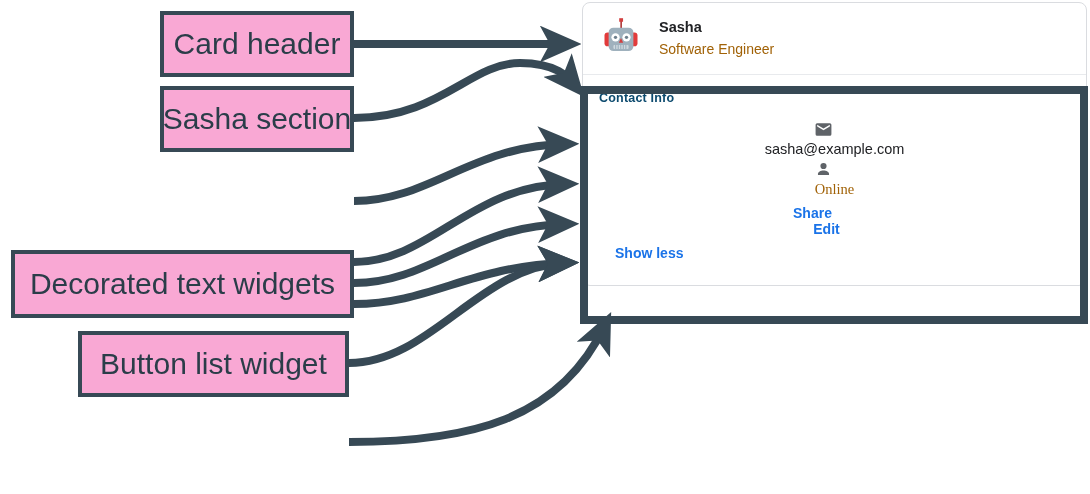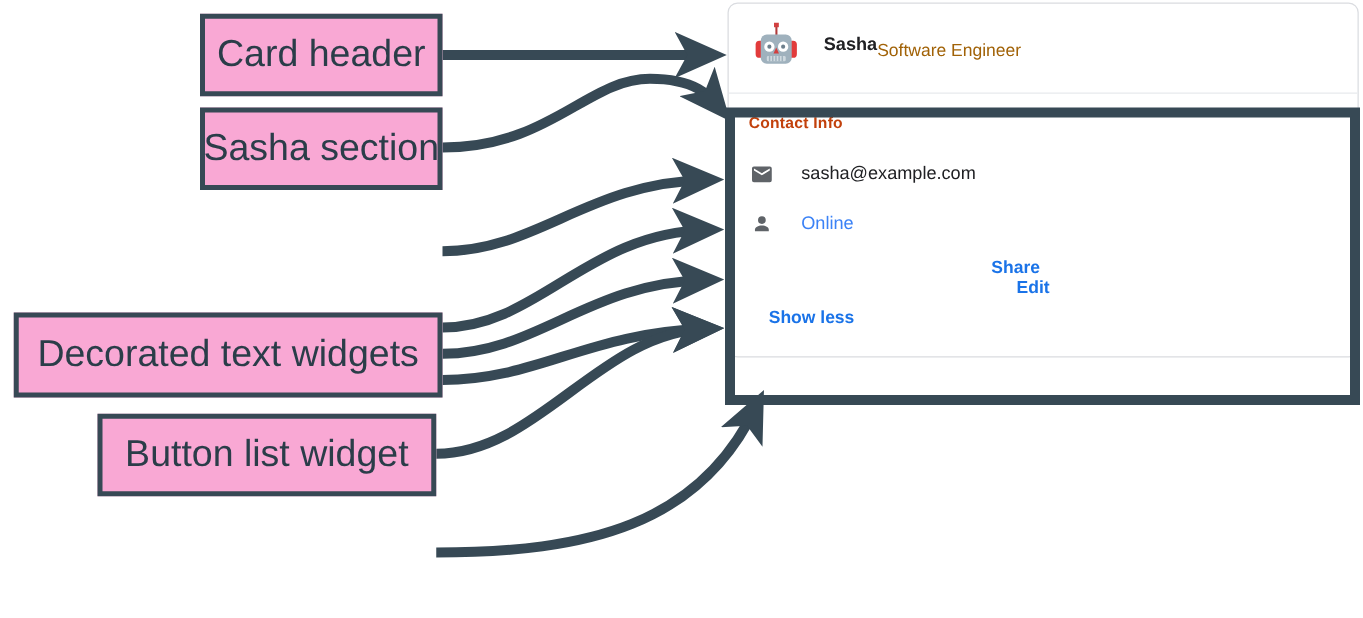--- a/index.html
+++ b/index.html
@@ -80,21 +80,21 @@
     display: flex;
     align-items: center;
     padding: 13px 16px 14px 16px;
   }
   .avatar {
     width: 44px;
     height: 44px;
     flex: 0 0 44px;
     margin-right: 16px;
   }
-  .header-text { display: flex; justify-content: space-between; }
+  .header-text { display: flex; flex-direction: column; justify-content: space-between; }
   .header-title {
     font-size: 14.5px;
     font-weight: bold;
     color: #202124;
     line-height: 18px;
   }
   .header-subtitle {
     font-size: 14px;
     color: #a16207;
     line-height: 20px;
@@ -106,49 +106,50 @@
     background: #e8eaed;
     margin: 0;
   }
 
   .card-section {
     padding: 16px 0 12px 0;
   }
   .section-header {
     font-size: 12.5px;
     font-weight: bold;
-    color: #c2410c;
+    color: #0c4a6e;
     padding: 0 16px;
     letter-spacing: .2px;
     margin-bottom: 14px;
   }
 
   .text-row {
     display: flex;
     align-items: center;
     padding: 0 16px;
     height: 40px;
+    flex-direction: column;
   }
   .row-icon {
     width: 20px;
     height: 20px;
     flex: 0 0 20px;
     margin-right: 22px;
     display: flex;
     align-items: center;
     justify-content: center;
     color: #5f6368;
   }
   .row-icon svg { display: block; }
   .row-text {
     font-size: 14.5px;
     color: #202124;
     line-height: 20px;
   }
-  .row-text.status-online { color: #3b82f6; }
+  .row-text.status-online { color: #a16207; font-family: Liberation Serif, serif; }
 
   .button-list {
     display: flex;
     align-items: center;
     padding: 6px 16px 0 16px;
     height: 30px;
     flex-direction: column;
   }
   .text-button {
     font-size: 14px;

